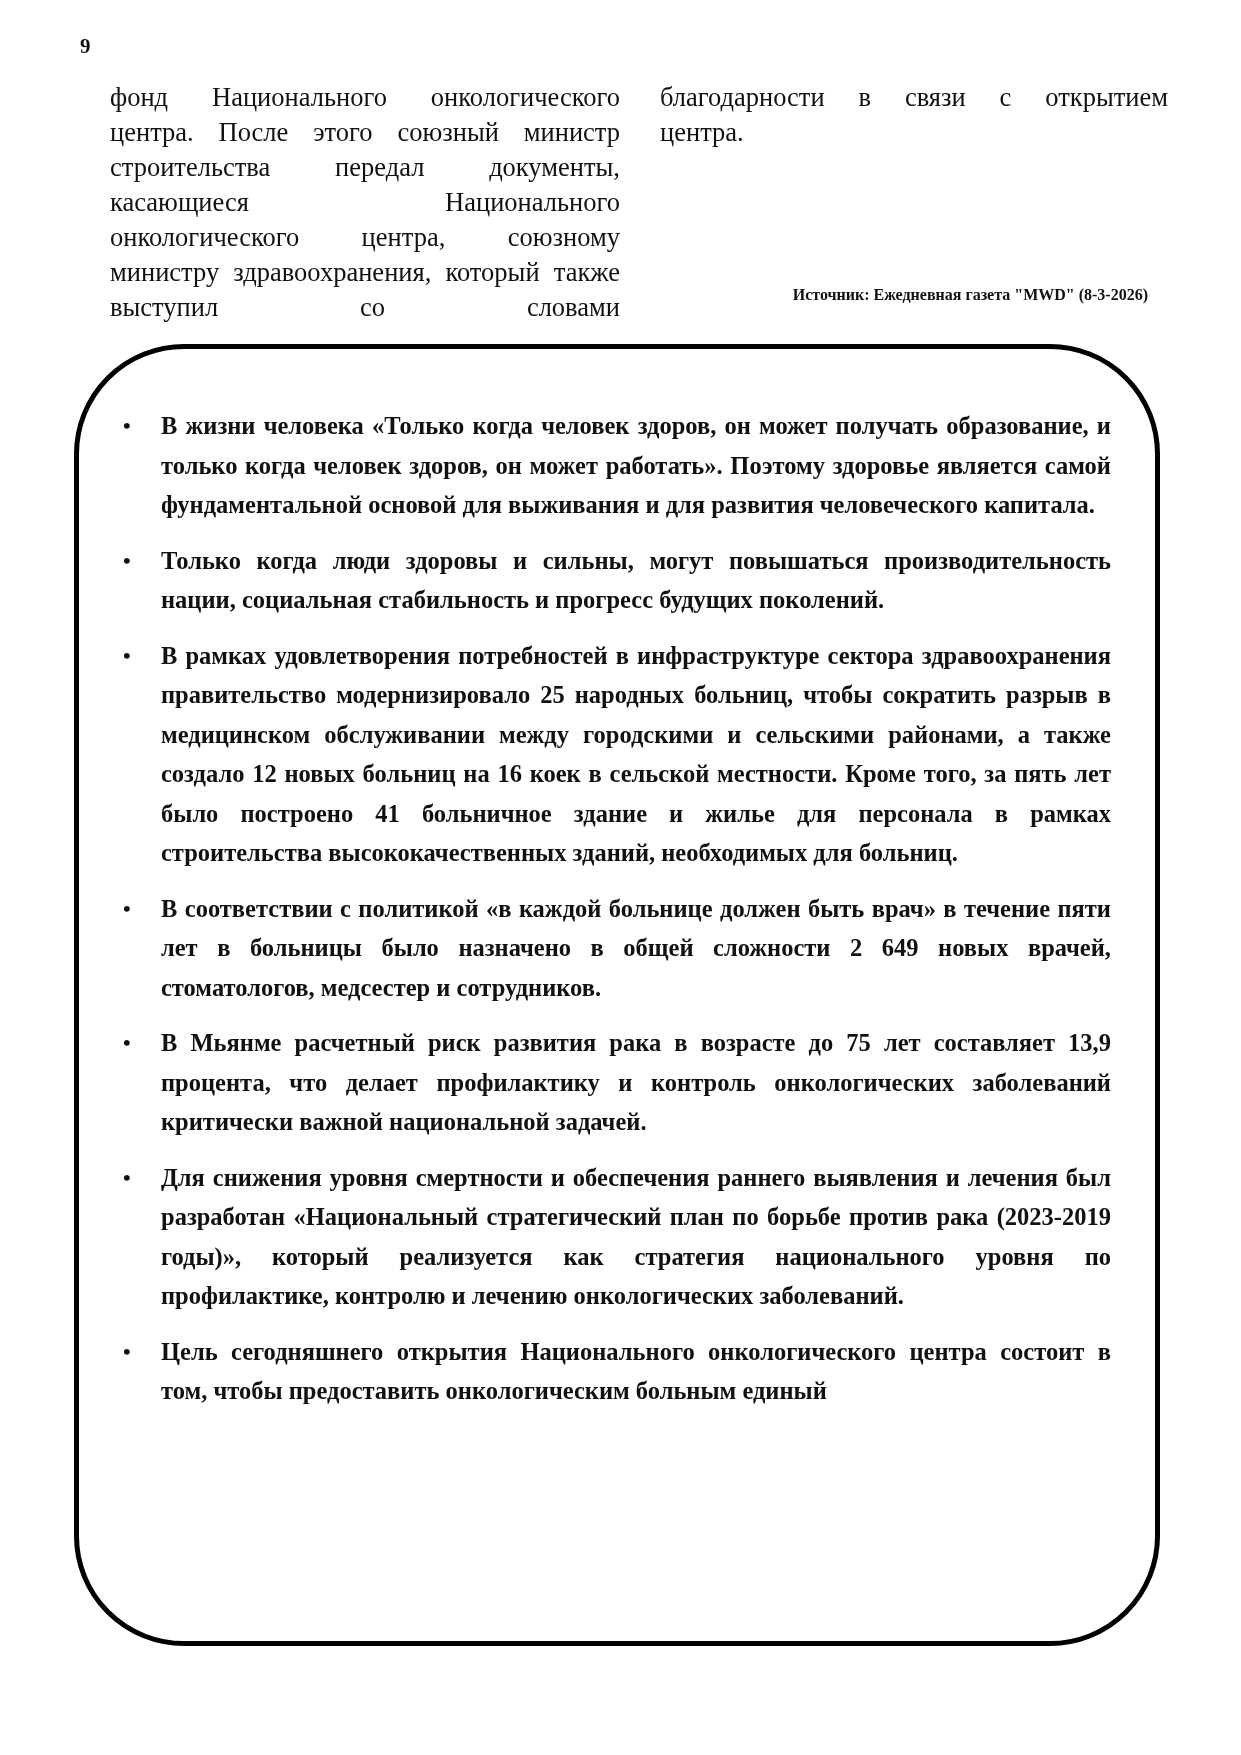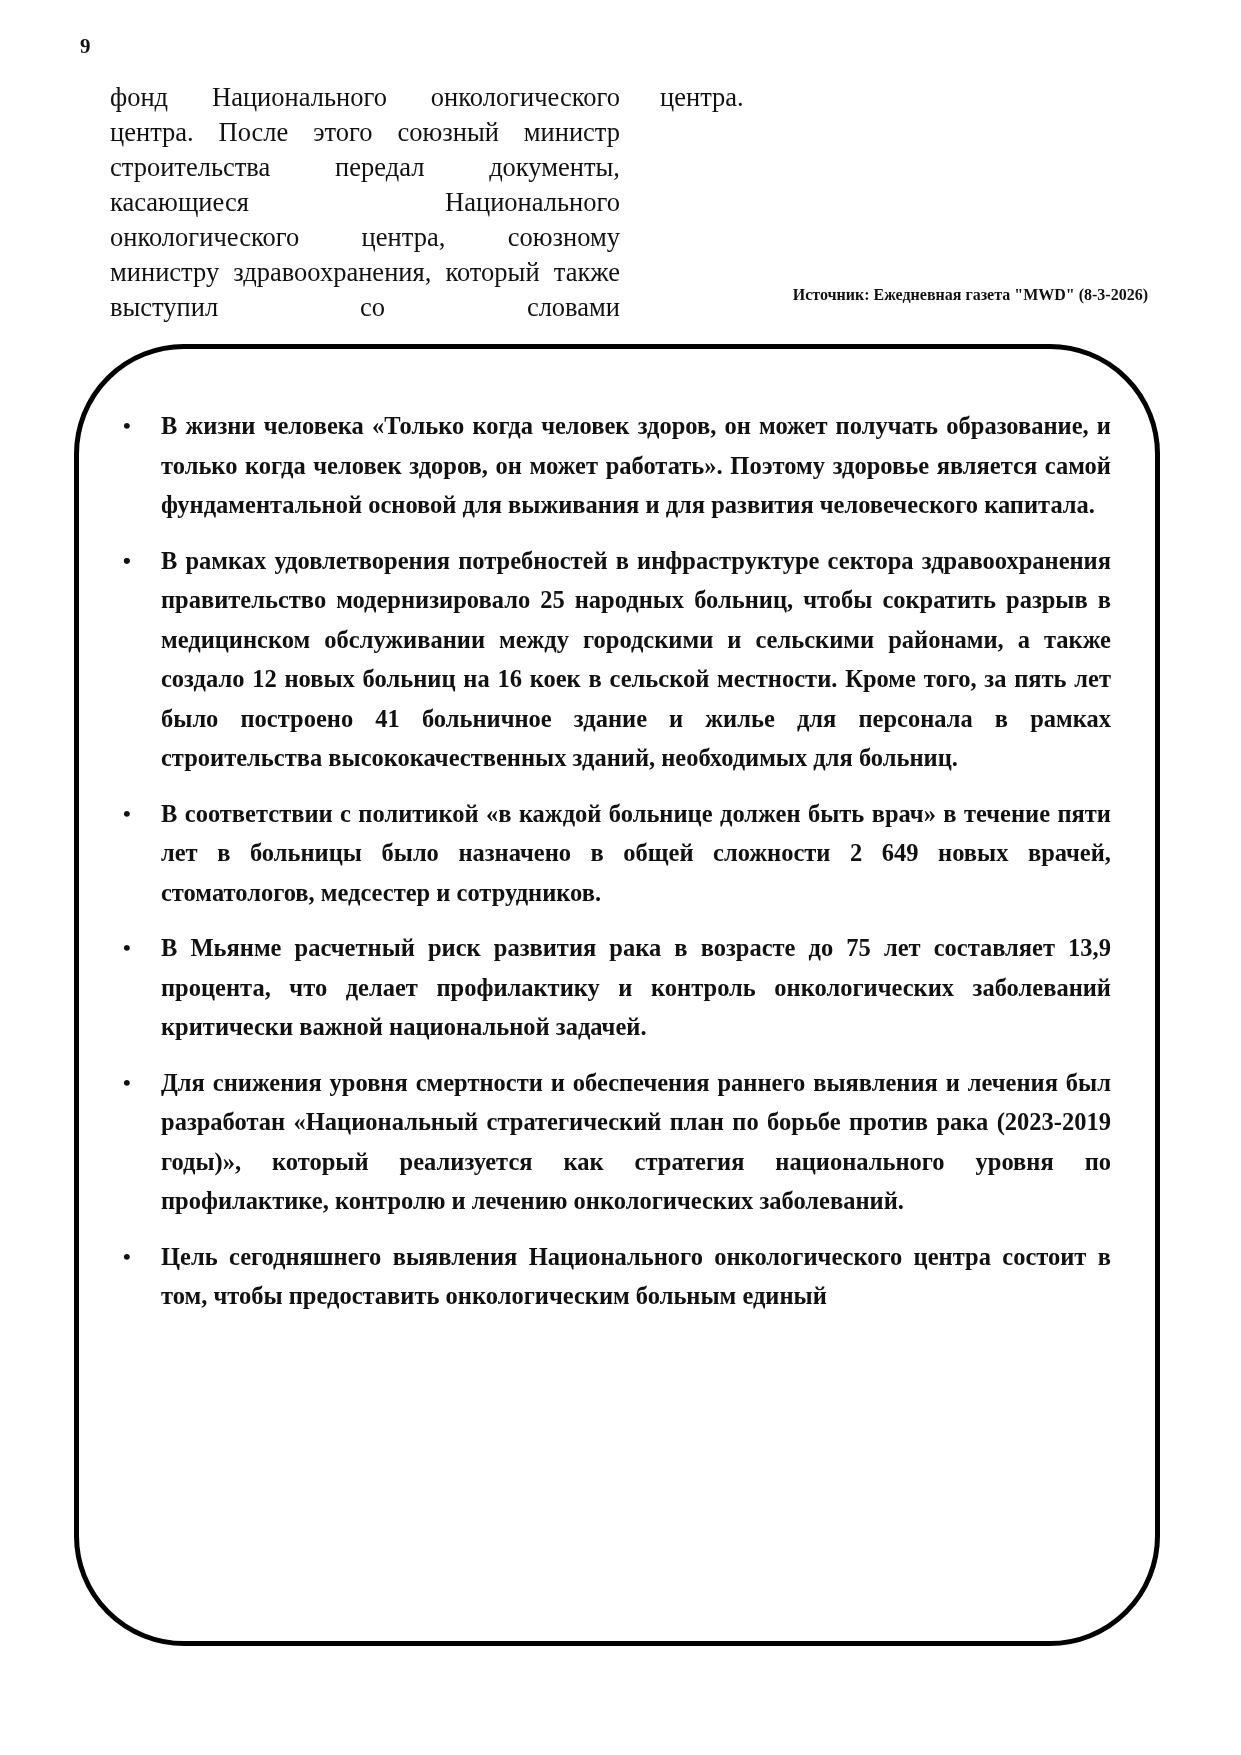--- a/index.html
+++ b/index.html
@@ -43,28 +43,29 @@
 </head>
 <body>
 
 <div class="page-number">9</div>
 
 <div class="col col-left">
   <p>фонд Национального онкологического центра. После этого союзный министр строительства передал документы, касающиеся Национального онкологического центра, союзному министру здравоохранения, который также выступил со словами</p>
 </div>
 
 <div class="col col-right">
+  <p>благодарности в связи с открытием</p>
   <p class="last-line">центра.</p>
 </div>
 
 <div class="source">Источник: Ежедневная газета "MWD" (8-3-2026)</div>
 
 <div class="box"></div>
 
 <ul class="bullets">
   <li><span class="dot">•</span><span>В жизни человека «Только когда человек здоров, он может получать образование, и только когда человек здоров, он может работать». Поэтому здоровье является самой фундаментальной основой для выживания и для развития человеческого капитала.</span></li>
-  <li><span class="dot">•</span></li>
+  <li><span class="dot">•</span><span>Только когда люди здоровы и сильны, могут повышаться производительность нации, социальная стабильность и прогресс будущих поколений.</span></li>
   <li><span class="dot">•</span><span>В рамках удовлетворения потребностей в инфраструктуре сектора здравоохранения правительство модернизировало 25 народных больниц, чтобы сократить разрыв в медицинском обслуживании между городскими и сельскими районами, а также создало 12 новых больниц на 16 коек в сельской местности. Кроме того, за пять лет было построено 41 больничное здание и жилье для персонала в рамках строительства высококачественных зданий, необходимых для больниц.</span></li>
   <li><span class="dot">•</span><span>В соответствии с политикой «в каждой больнице должен быть врач» в течение пяти лет в больницы было назначено в общей сложности 2 649 новых врачей, стоматологов, медсестер и сотрудников.</span></li>
   <li><span class="dot">•</span><span>В Мьянме расчетный риск развития рака в возрасте до 75 лет составляет 13,9 процента, что делает профилактику и контроль онкологических заболеваний критически важной национальной задачей.</span></li>
   <li><span class="dot">•</span><span>Для снижения уровня смертности и обеспечения раннего выявления и лечения был разработан «Национальный стратегический план по борьбе против рака (2023-2019 годы)», который реализуется как стратегия национального уровня по профилактике, контролю и лечению онкологических заболеваний.</span></li>
-  <li><span class="dot">•</span><span>Цель сегодняшнего выявления Национального онкологического центра состоит в том, чтобы предоставить онкологическим больным единый</span></li>
+  <li><span class="dot">•</span><span>Цель сегодняшнего открытия Национального онкологического центра состоит в том, чтобы предоставить онкологическим больным единый</span></li>
 </ul>
 
 </body></html>

